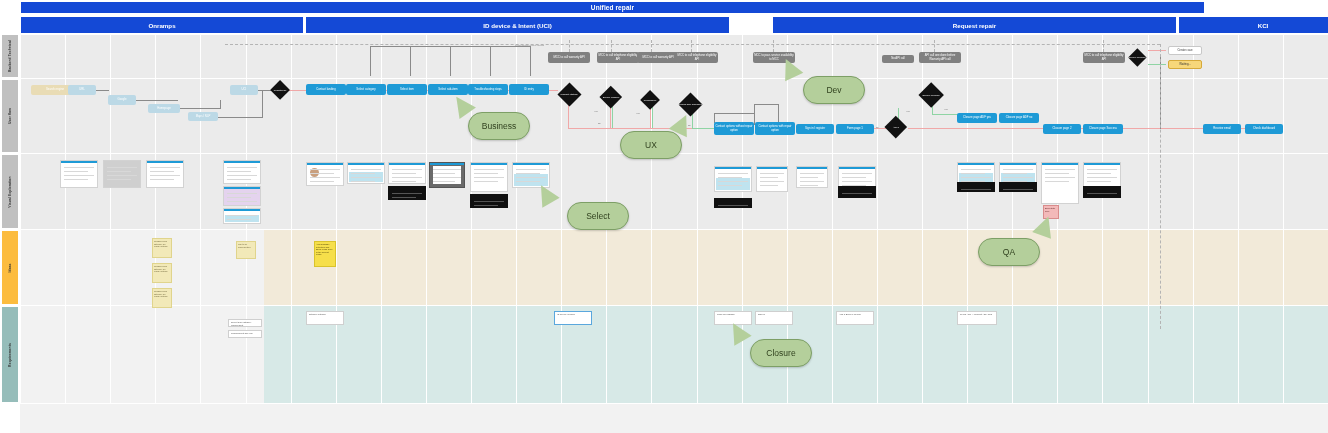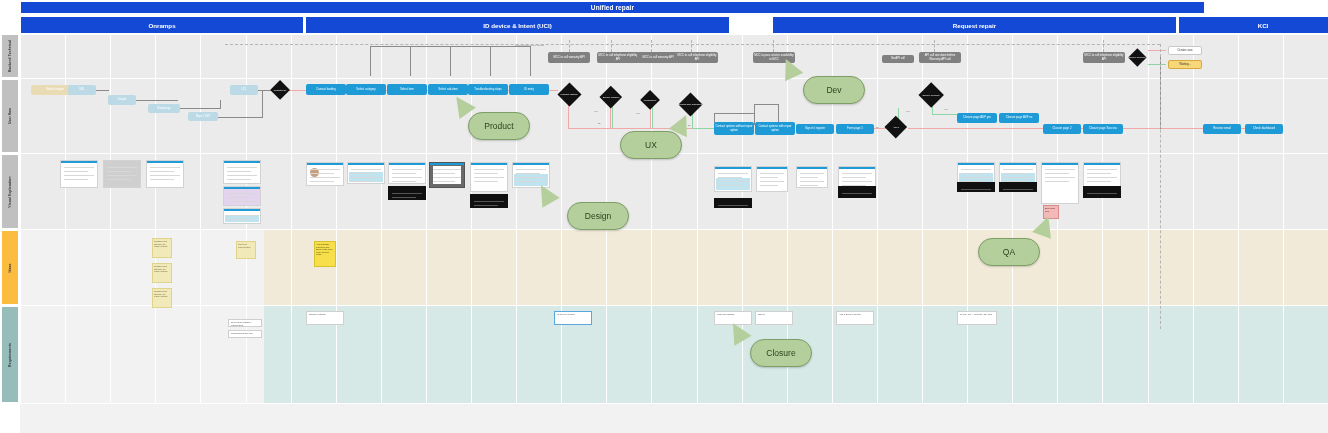--- a/index.html
+++ b/index.html
@@ -688,33 +688,33 @@
       <div class="reqbox" style="left: 714px; top: 311px; width: 38px; height: 14px;">Logic for possible</div>
       <div class="reqbox" style="left: 755px; top: 311px; width: 38px; height: 14px;">Sign in</div>
       <div class="reqbox" style="left: 836px; top: 311px; width: 38px; height: 14px;">Add a Book in Repair</div>
       <div class="reqbox" style="left: 957px; top: 311px; width: 40px; height: 14px;">To log ADF + consent ADF form</div>
       <div class="reqbox" style="left: 228px; top: 319px; width: 34px; height: 8px;">Select sub-category requirement</div>
       <div class="reqbox" style="left: 228px; top: 330px; width: 34px; height: 8px;">Requirement doc link</div>
     </div>
   <div class="abs" id="callout-layer" style="left:0;top:0;width:1328px;height:433px">
       <div class="pointer" style="left: 452px; top: 95px; border-left: 10px solid transparent; border-right: 10px solid transparent; border-bottom: 20px solid rgb(180, 207, 155); transform: rotate(-35deg);"></div>
       <div class="callout" style="left: 468px; top: 112px; width: 62px; height: 28px;">
-        <span>Product</span>
+        <span>Business</span>
       </div>
       <div class="pointer" style="left: 780px; top: 58px; border-left: 10px solid transparent; border-right: 10px solid transparent; border-bottom: 20px solid rgb(180, 207, 155); transform: rotate(-25deg);"></div>
       <div class="callout" style="left: 803px; top: 76px; width: 62px; height: 28px;">
         <span>Dev</span>
       </div>
       <div class="pointer" style="left: 672px; top: 114px; border-left: 10px solid transparent; border-right: 10px solid transparent; border-bottom: 20px solid rgb(180, 207, 155); transform: rotate(25deg);"></div>
       <div class="callout" style="left: 620px; top: 131px; width: 62px; height: 28px;">
         <span>UX</span>
       </div>
       <div class="pointer" style="left: 536px; top: 184px; border-left: 10px solid transparent; border-right: 10px solid transparent; border-bottom: 20px solid rgb(180, 207, 155); transform: rotate(-30deg);"></div>
       <div class="callout" style="left: 567px; top: 202px; width: 62px; height: 28px;">
-        <span>Design</span>
+        <span>Select</span>
       </div>
       <div class="pointer" style="left: 1035px; top: 216px; border-left: 10px solid transparent; border-right: 10px solid transparent; border-bottom: 20px solid rgb(180, 207, 155); transform: rotate(20deg);"></div>
       <div class="callout" style="left: 978px; top: 238px; width: 62px; height: 28px;">
         <span>QA</span>
       </div>
       <div class="pointer" style="left: 728px; top: 322px; border-left: 10px solid transparent; border-right: 10px solid transparent; border-bottom: 20px solid rgb(180, 207, 155); transform: rotate(-30deg);"></div>
       <div class="callout" style="left: 750px; top: 339px; width: 62px; height: 28px;">
         <span>Closure</span>
       </div>
     </div>

